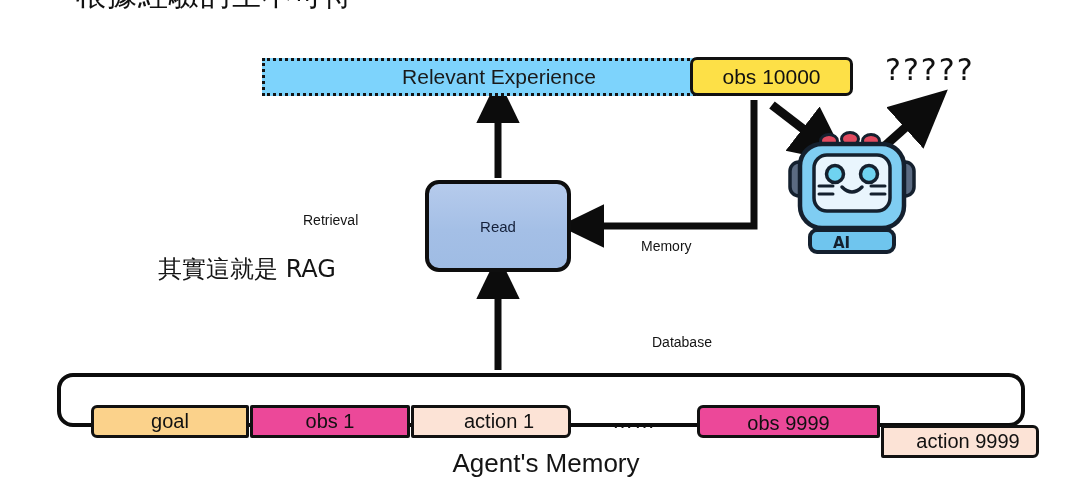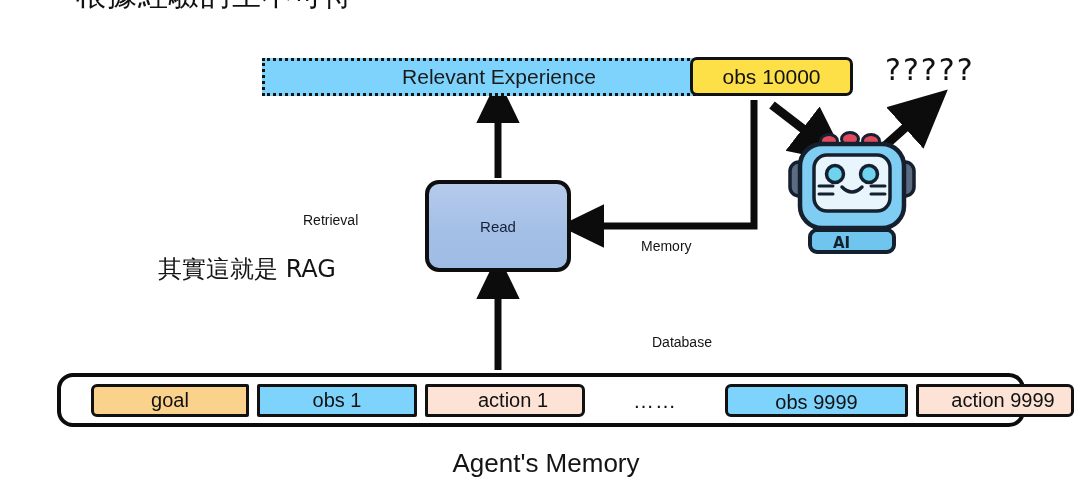--- a/index.html
+++ b/index.html
@@ -83,38 +83,38 @@
   #rag-note .l1 { font-size: 24px; line-height: 34px; white-space: nowrap; }
   #rag-note .l2 { font-size: 24px; line-height: 36px; white-space: nowrap; }
 
   
   #memory-bar {
     left: 57px; top: 373px; width: 968px; height: 54px;
     border: 4px solid #0c0c0c; border-radius: 16px; background: #fff;
   }
   #memory-cells {
     position: absolute; left: 30px; top: 7px;
-    display: flex; align-items: center; gap: 11px;
+    display: flex; align-items: center; gap: 4px;
   }
   .mem-cell {
     height: 33px; border: 3px solid #111; border-radius: 6px;
     display: flex; align-items: center; justify-content: center;
     font-size: 20px; color: #111; white-space: nowrap;
   }
   .mem-cell.goal   { background: #fbd28b; width: 158px; border-radius: 6px 2px 2px 6px; }
-  .mem-cell.obs    { background: #7dd3fc; }
+  .mem-cell.obs    { background: #ec4899; }
   .mem-cell.action { background: #fce3d6; padding-left: 16px; }
   #cell-obs1     { width: 160px; margin-left: -3px; border-radius: 2px; }
   #cell-action1  { width: 160px; margin-left: -3px; border-radius: 2px 6px 6px 2px; }
   #ellipsis {
     width: 118px; text-align: center; font-size: 21px;
     color: #111; letter-spacing: 1px;
   }
   #cell-obs9999    { width: 183px; border-radius: 6px 2px 2px 6px; align-items: flex-end; }
-  #cell-action9999 { width: 158px; margin-left: -3px; border-radius: 2px 6px 6px 2px; }
+  #cell-action9999 { width: 158px; margin-left: -3px; border-radius: 2px 6px 6px 2px; margin-top: 41px; }
 
   
   #arrows { position: absolute; left: 0; top: 0; width: 1092px; height: 496px; }
 
   
   #robot { left: 788px; top: 124px; width: 128px; height: 132px; }
 </style>
 </head>
 <body>
 

